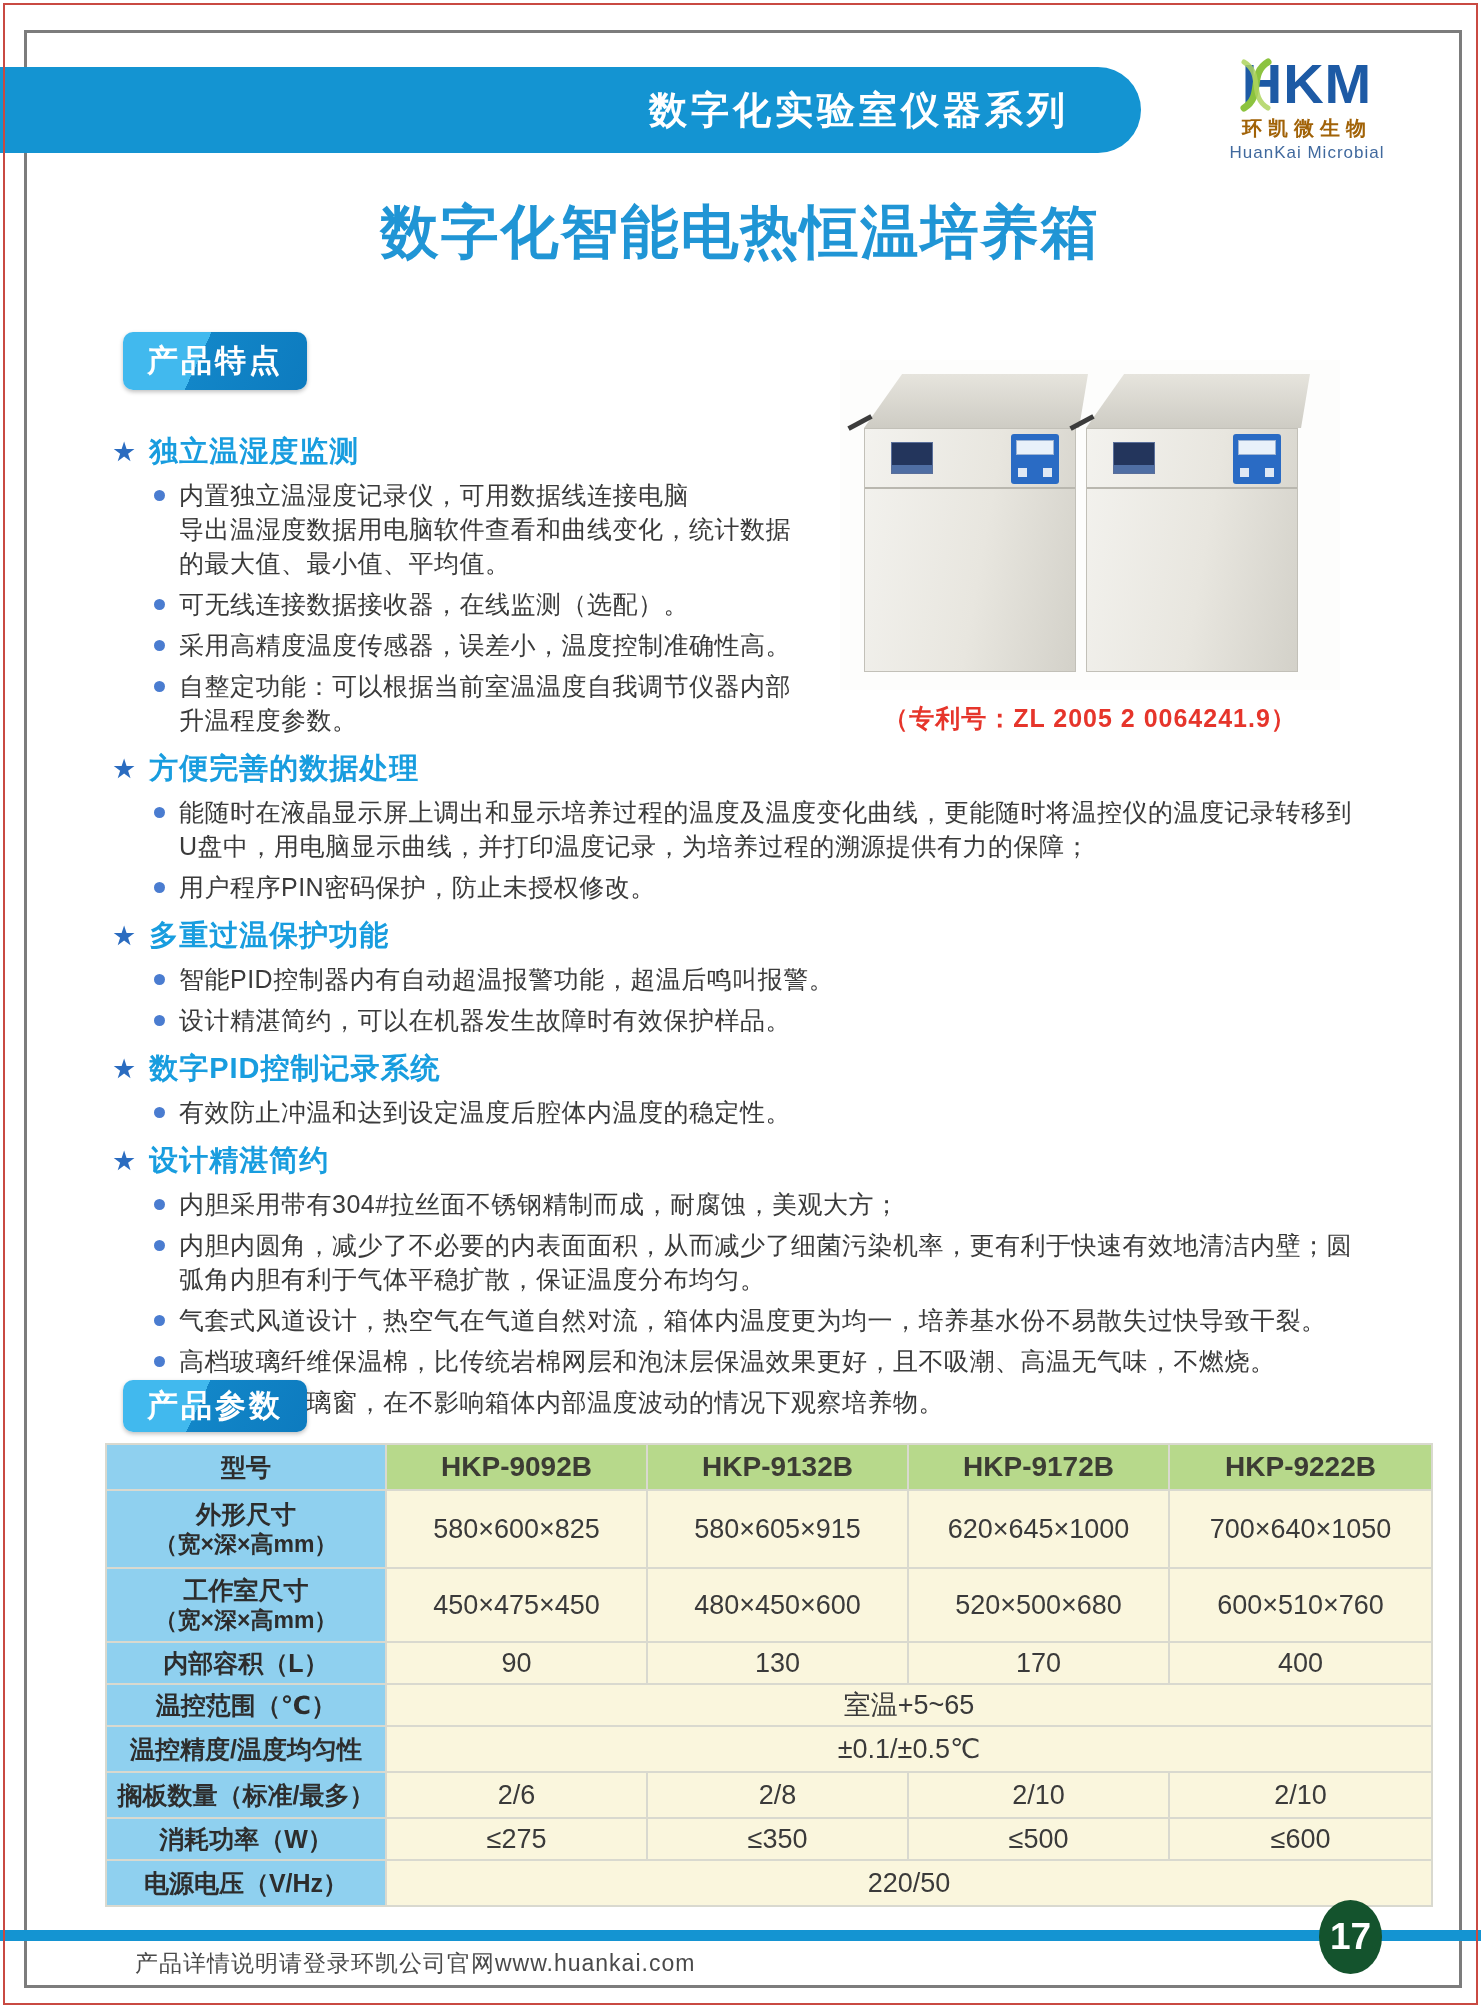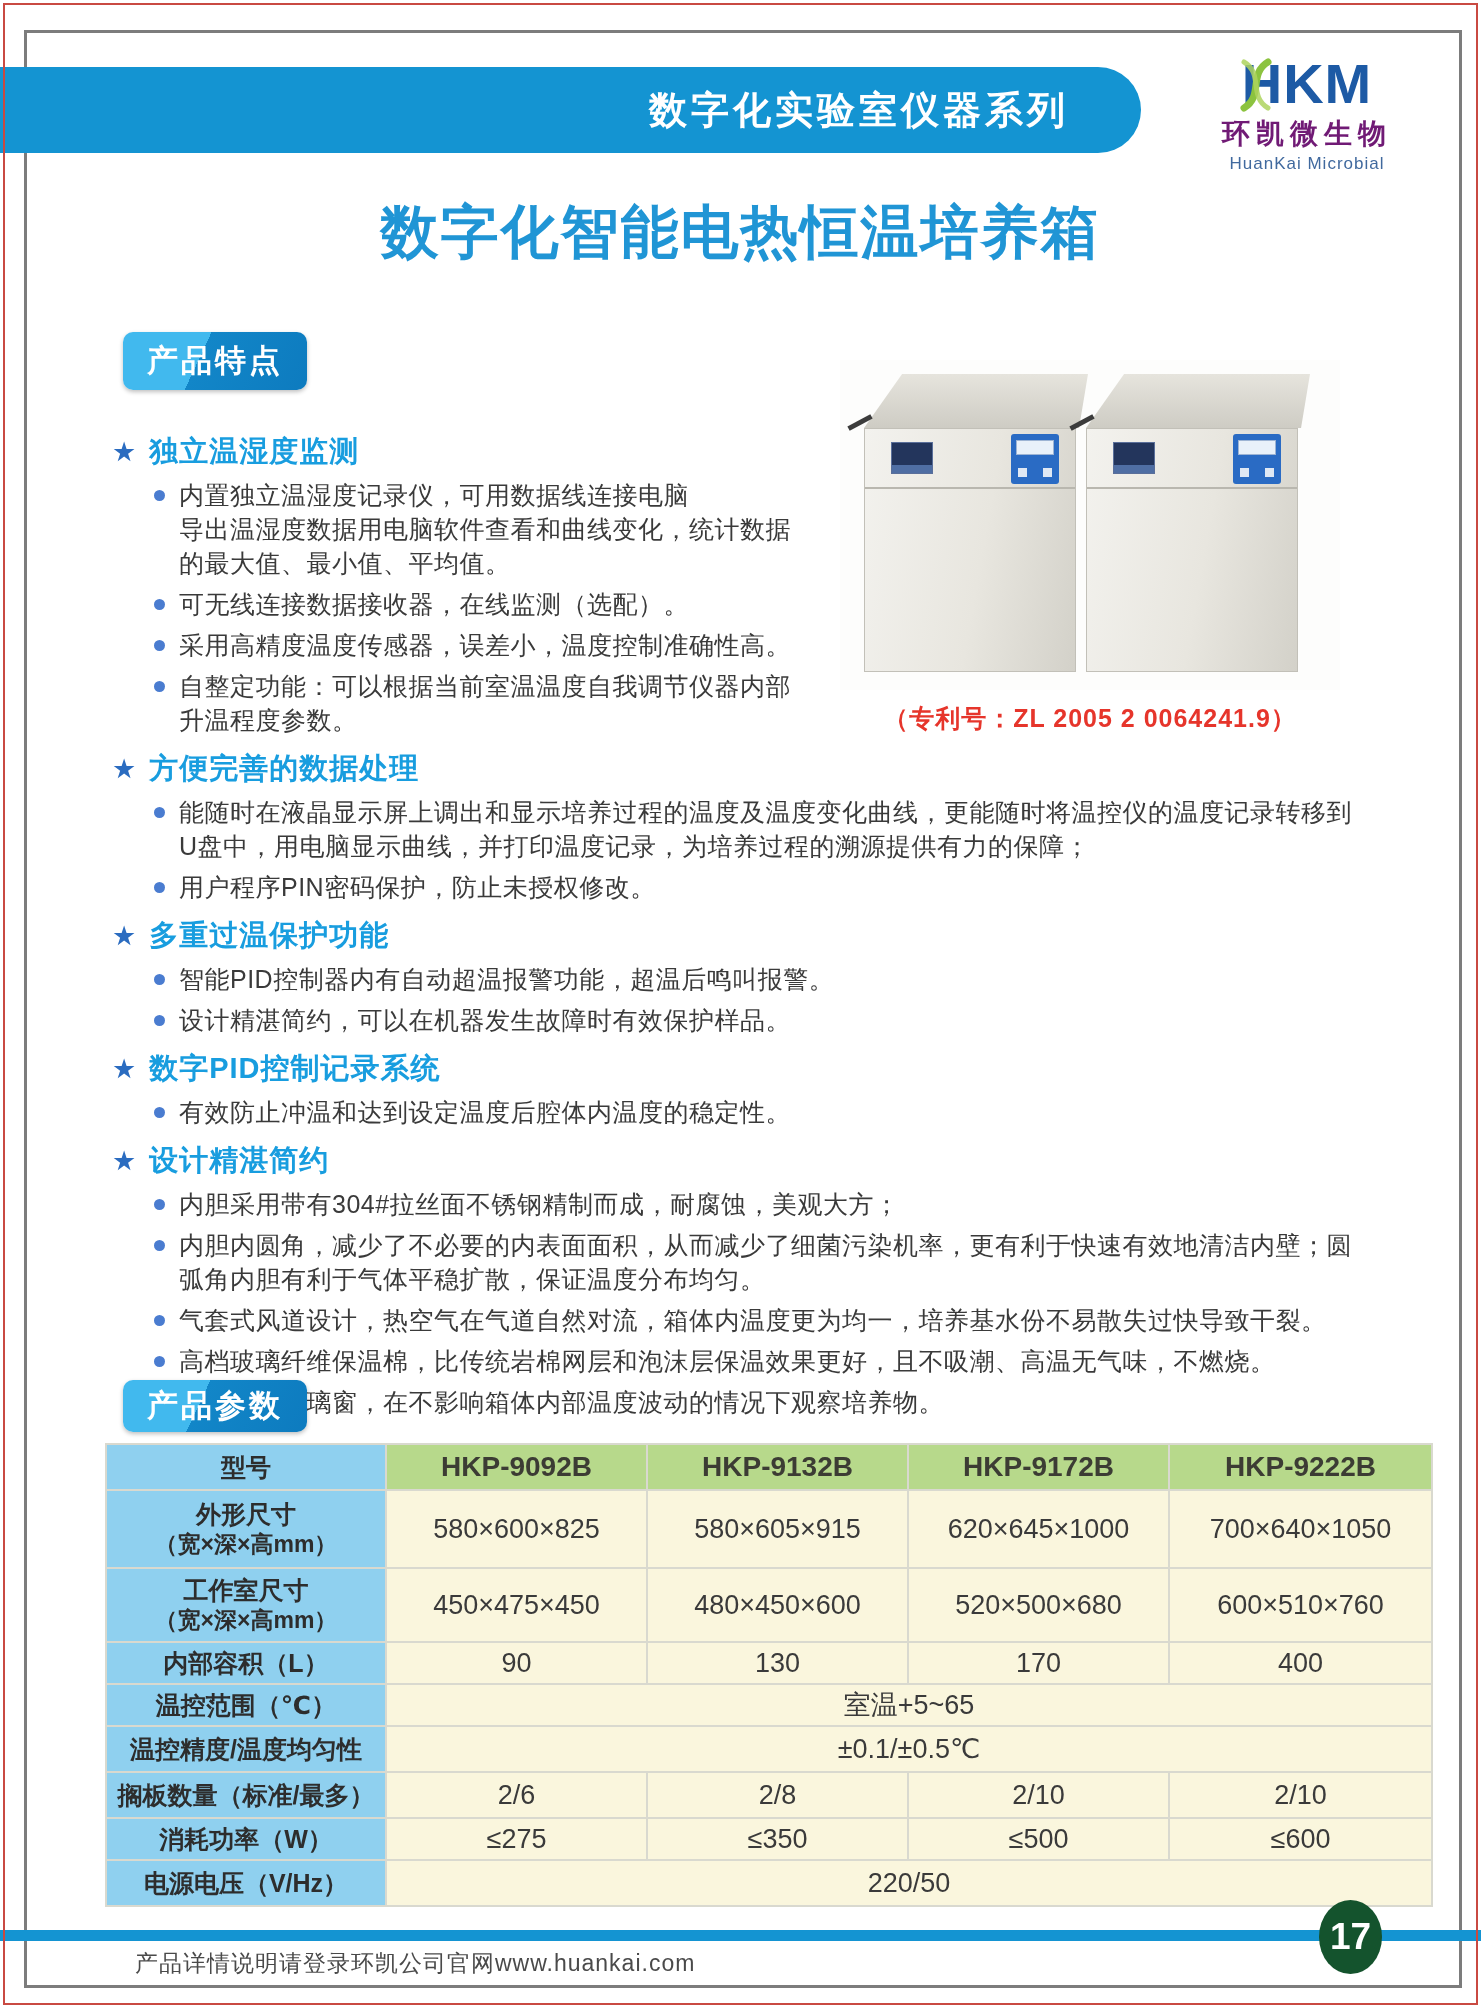--- a/index.html
+++ b/index.html
@@ -14,21 +14,21 @@
   
   .banner{position:absolute;left:0;top:67px;width:1141px;height:86px;background:#1494d2;
     border-radius:0 44px 44px 0;z-index:5;}
   .banner-text{position:absolute;right:72px;top:0;height:108px;line-height:86px;color:#ffffff;
     font-size:38px;font-weight:bold;letter-spacing:4px;}
 
   
   .logo{position:absolute;left:1212px;top:56px;width:190px;text-align:center;z-index:5;}
   .logo-hkm{position:relative;display:inline-block;font-size:56px;font-weight:800;color:#1d5aa5;line-height:1;letter-spacing:1px;}
   .logo-dna{position:absolute;left:-4px;top:0px;}
-  .logo-cn{font-size:28px;color:#701a75;font-weight:600;letter-spacing:6px;margin-top:3px;}
+  .logo-cn{font-size:20px;color:#a16207;font-weight:600;letter-spacing:6px;margin-top:3px;}
   .logo-en{font-size:17px;color:#40699e;letter-spacing:1px;margin-top:1px;}
 
   
   .main-title{position:absolute;left:0;top:194px;width:1481px;text-align:center;
     color:#2095d5;font-size:58px;font-weight:800;letter-spacing:2px;z-index:5;}
 
   
   .badge{position:absolute;width:184px;height:58px;border-radius:10px;display:flex;align-items:center;justify-content:center;
     color:#fff;font-size:31px;font-weight:bold;letter-spacing:3px;z-index:6;
     background:linear-gradient(115deg,#41b9ee 0%,#41b9ee 42%,#1286c8 42%,#0d7bbf 100%);

